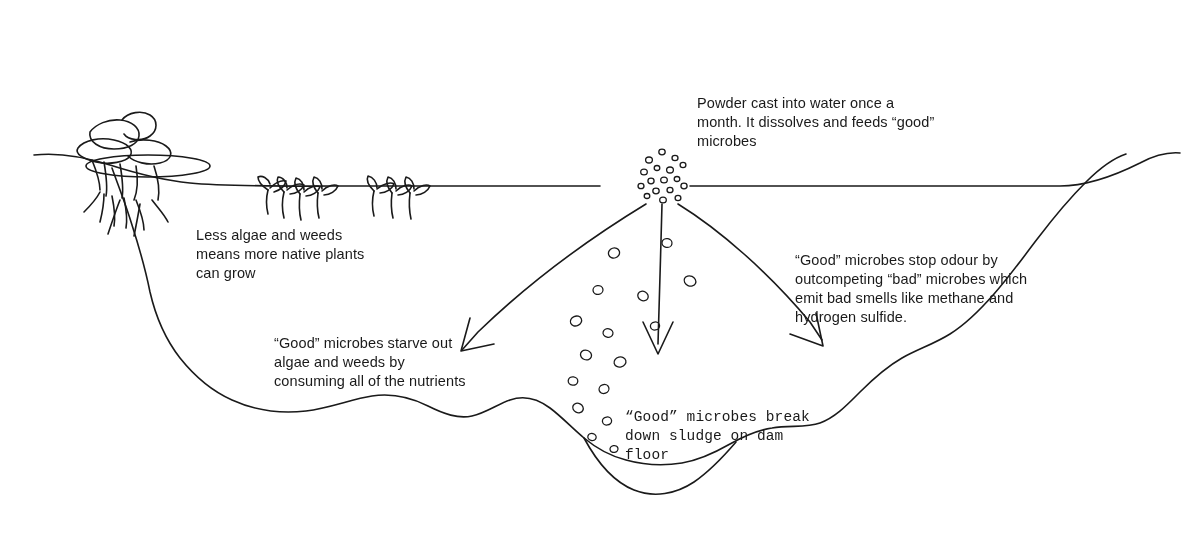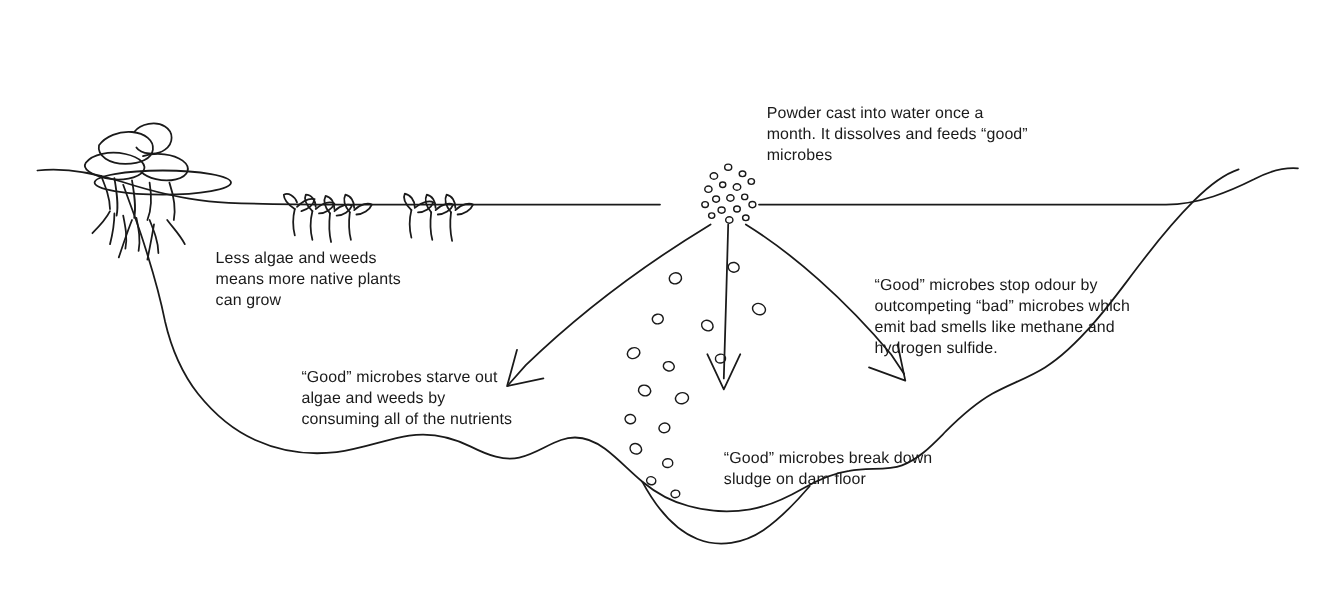--- a/index.html
+++ b/index.html
@@ -31,21 +31,21 @@
     color: #1a1a1a;
     font-size: 14.5px;
     line-height: 19px;
     white-space: pre-line;
     letter-spacing: 0.1px;
   }
   #label-powder { left: 697px; top: 94px; width: 240px; }
   #label-plants { left: 196px; top: 226px; width: 190px; }
   #label-odour  { left: 795px; top: 215px; width: 240px; margin-top: 36px; }
   #label-starve { left: 274px; top: 310px; width: 200px; margin-top: 24px; }
-  #label-sludge { left: 658px; top: 408px; width: 190px; }
+  #label-sludge { left: 625px; top: 408px; width: 190px; font-family: Liberation Mono, monospace; }
 </style>
 </head>
 <body>
 
 <div id="stage">
 
   <svg id="diagram-svg" viewBox="0 0 1200 544">
     <g fill="none" stroke="#1a1a1a" stroke-width="1.6" stroke-linecap="round" stroke-linejoin="round">
 
       <path d="M34,155 C60,152 88,158 110,165 C135,173 160,180 190,183 C230,187 300,186 360,186 C420,186 520,186 600,186"></path>

